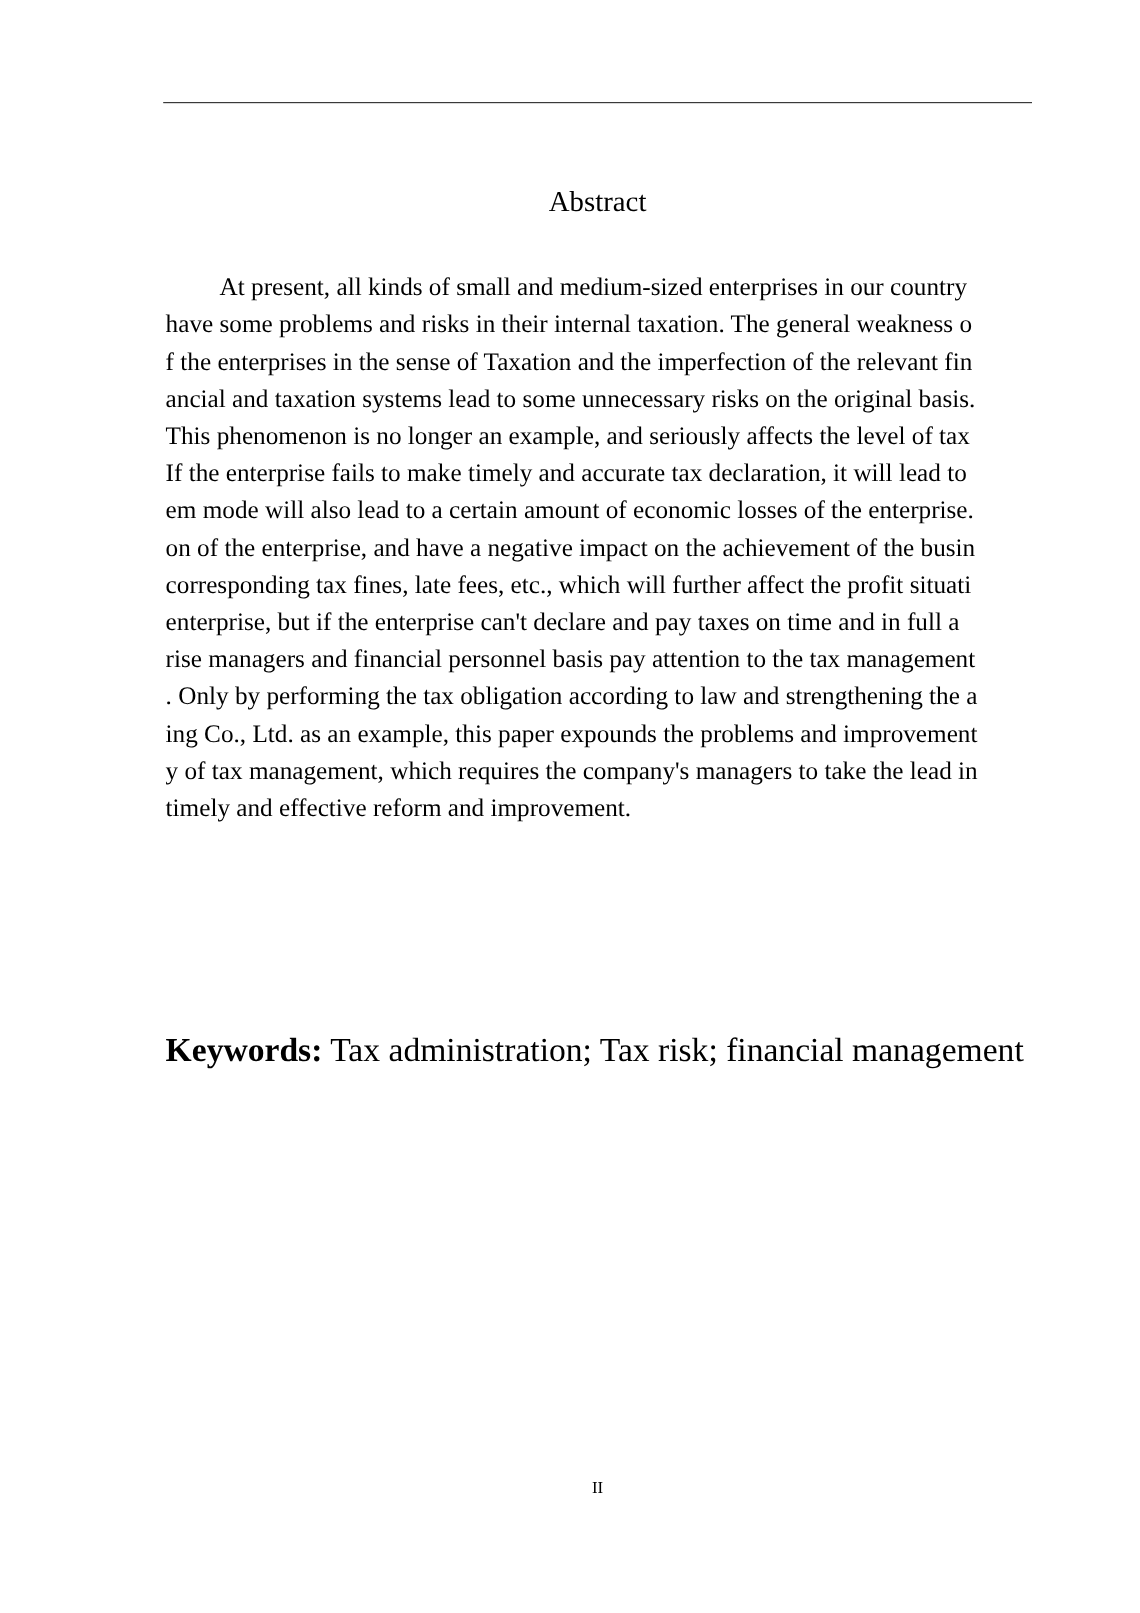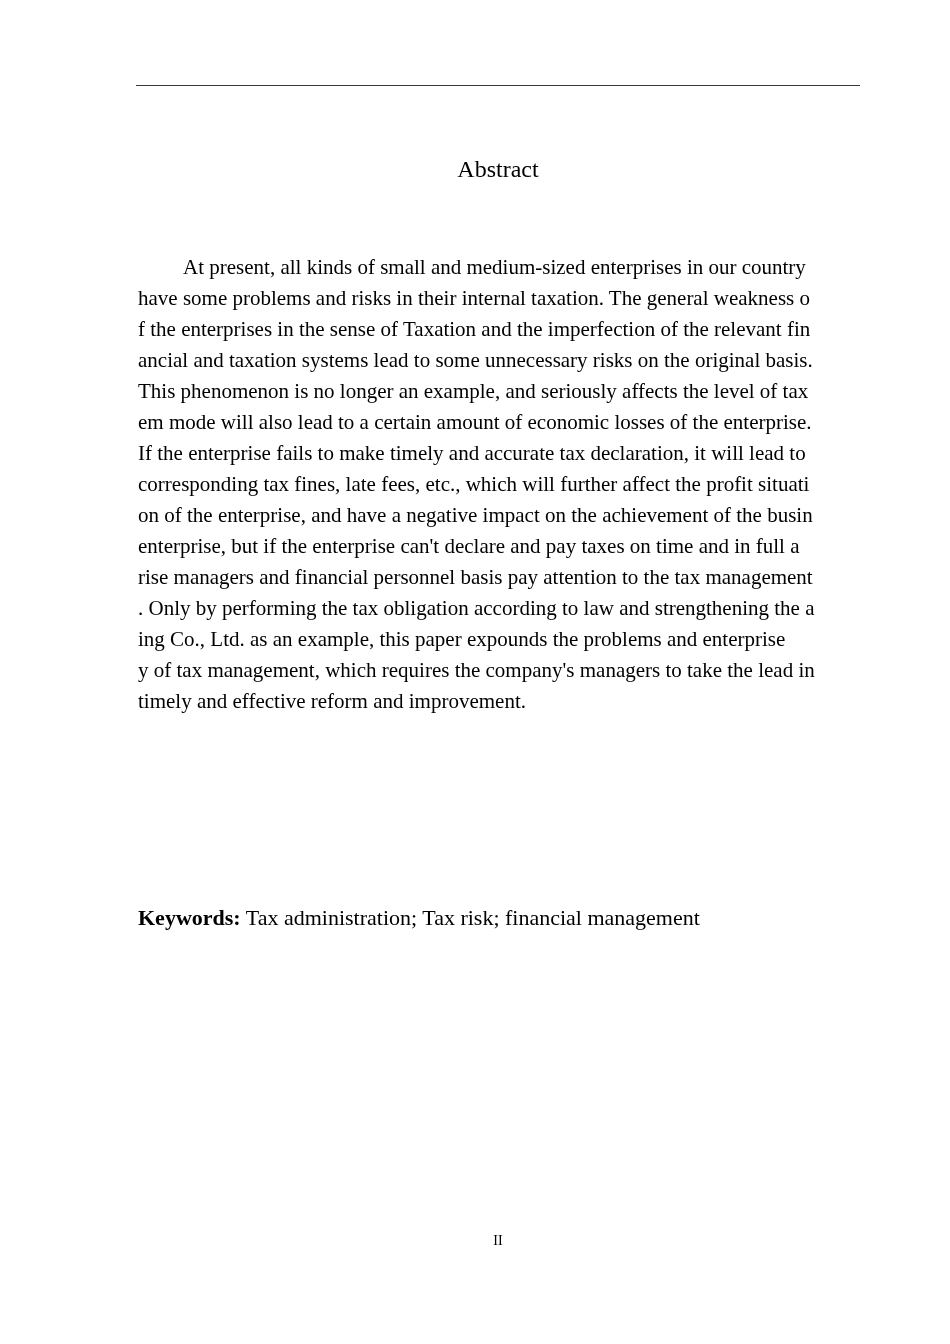--- a/index.html
+++ b/index.html
@@ -42,27 +42,26 @@
     .line {
       display: block;
       font-size: 21px;
       line-height: 31px;
       height: 31px;
       white-space: pre;
       color: #000;
     }
     .line.first {
       padding-left: 45px;
-      margin-top: 28px;
     }
     .keywords {
       position: absolute;
       left: 138px;
-      top: 902px;
-      font-size: 22px;
+      top: 860px;
+      font-size: 28px;
       line-height: 31px;
       white-space: pre;
     }
     .keywords .label {
       font-weight: bold;
     }
     .page-number {
       position: absolute;
       left: 0;
       width: 996px;
@@ -79,27 +78,27 @@
 <div class="header-rule"></div>
 
 <div class="title">Abstract</div>
 
 <div class="abstract-body">
   <span class="line first">At present, all kinds of small and medium-sized enterprises in our country</span>
   <span class="line">have some problems and risks in their internal taxation. The general weakness o</span>
   <span class="line">f the enterprises in the sense of Taxation and the imperfection of the relevant fin</span>
   <span class="line">ancial and taxation systems lead to some unnecessary risks on the original basis.</span>
   <span class="line">This phenomenon is no longer an example, and seriously affects the level of tax</span>
+  <span class="line">If the enterprise fails to make timely and accurate tax declaration, it will lead to</span>
   <span class="line">em mode will also lead to a certain amount of economic losses of the enterprise.</span>
-  <span class="line">If the enterprise fails to make timely and accurate tax declaration, it will lead to</span>
+  <span class="line">on of the enterprise, and have a negative impact on the achievement of the busin</span>
   <span class="line">corresponding tax fines, late fees, etc., which will further affect the profit situati</span>
-  <span class="line">on of the enterprise, and have a negative impact on the achievement of the busin</span>
   <span class="line">enterprise, but if the enterprise can't declare and pay taxes on time and in full a</span>
   <span class="line">rise managers and financial personnel basis pay attention to the tax management</span>
   <span class="line">. Only by performing the tax obligation according to law and strengthening the a</span>
-  <span class="line">ing Co., Ltd. as an example, this paper expounds the problems and enterprise</span>
+  <span class="line">ing Co., Ltd. as an example, this paper expounds the problems and improvement</span>
   <span class="line">y of tax management, which requires the company's managers to take the lead in</span>
   <span class="line">timely and effective reform and improvement.</span>
 </div>
 
 <div class="keywords"><span class="label">Keywords:</span><span> Tax administration; Tax risk; financial management</span></div>
 
 <div class="page-number">II</div>
 
 </body></html>

